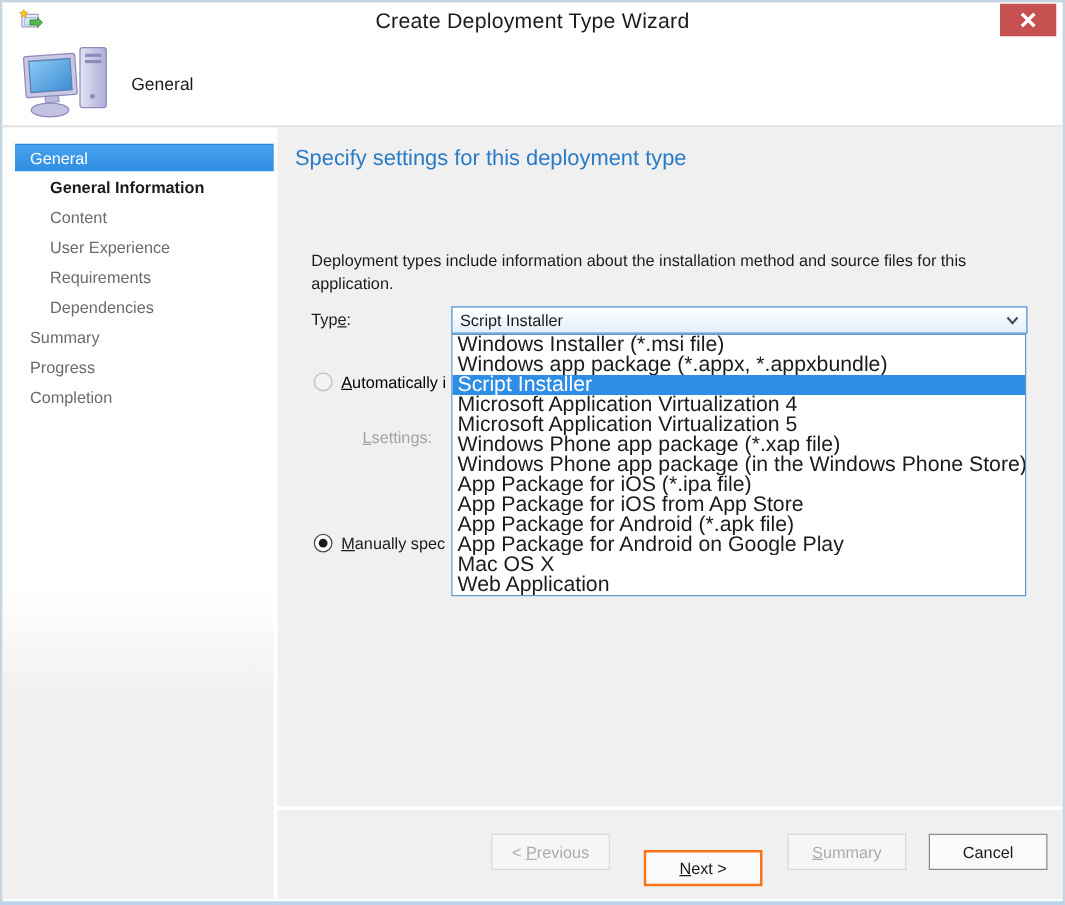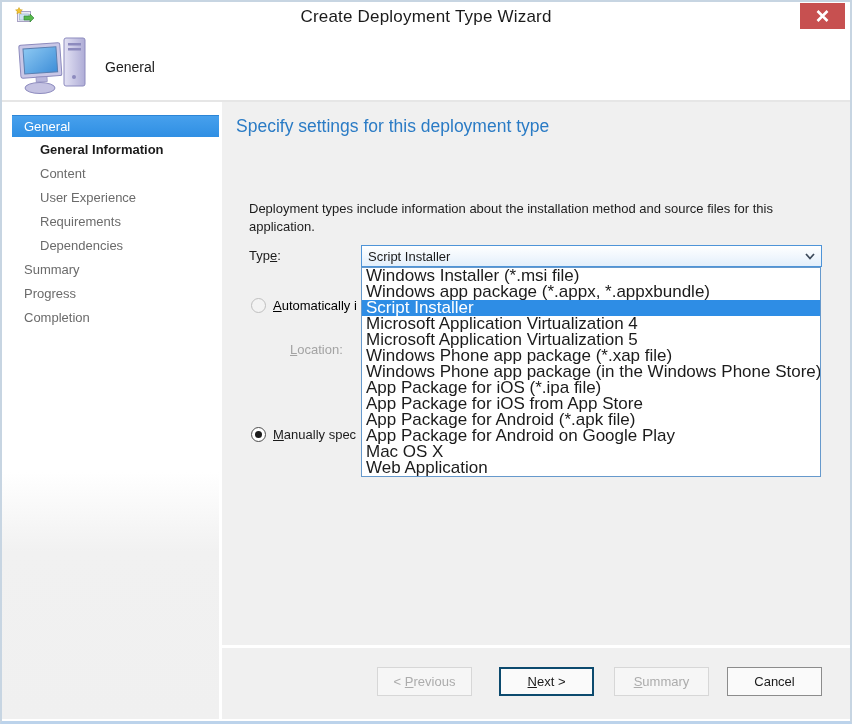--- a/index.html
+++ b/index.html
@@ -66,25 +66,25 @@
   .radio-circle.checked::after { content:""; position:absolute; left:3px; top:3px;
                   width:7px; height:7px; border-radius:50%; background:#1b1b1b; }
   .radio-label { font-size:13px; white-space:nowrap; }
   .radio-label.disabled { color:#000000; }
   .radio-label.enabled { color:#1b1b1b; }
   .loc-label { position:absolute; left:68px; top:240px; font-size:13px; color:#A3A3A3; z-index:1; }
   
   .footer-sep { position:absolute; left:0; right:0; bottom:71px; height:3px; background:#fff; }
   .footer { position:absolute; left:0; right:0; bottom:0; height:71px;
             display:flex; justify-content:flex-end; align-items:flex-start;
-            padding-top:19px; padding-right:28px; }
+            padding-top:19px; padding-right:12px; }
   .btn { width:95px; height:29px; font-family:"Liberation Sans",sans-serif; font-size:13px;
          background:#FAFAFA; border:1px solid #8C8C8C; color:#1b1b1b; cursor:default; }
   .btn.disabled { border-color:#D7D7D7; color:#ACACAC; background:#F6F6F6; }
-  .btn.focused  { border:2px solid #0c4a6e; }
+  .btn.focused  { border:2px solid #f97316;margin-top:13px; }
   .btn-prev { margin-right:27px; }
   .btn-next { margin-right:20px; }
   .btn-summary { margin-right:18px; }
 </style>
 </head>
 <body>
 
 <div class="window">
 
   <div class="titlebar">
@@ -145,21 +145,21 @@
     <div class="rightcol">
       <div class="heading">Specify settings for this deployment type</div>
       <div class="para">Deployment types include information about the installation method and source files for this application.</div>
 
       <div class="type-label"><span>Typ</span><span class="accel">e</span><span>:</span></div>
 
       <div class="radio-row radio-auto">
         <span class="radio-circle disabled"></span>
         <span class="radio-label disabled"><span class="accel">A</span><span>utomatically i</span></span>
       </div>
-      <div class="loc-label"><span class="accel">L</span><span>ocation:</span></div>
+      <div class="loc-label"><span class="accel">L</span><span>settings:</span></div>
 
       <div class="radio-row radio-manual">
         <span class="radio-circle checked"></span>
         <span class="radio-label enabled"><span class="accel">M</span><span>anually spec</span></span>
       </div>
 
       <div class="combobox">
         <span>Script Installer</span>
         <svg class="combo-chevron" width="10" height="7" viewBox="0 0 10 7">
           <path d="M1 1 L5 5.5 L9 1" fill="none" stroke="#3C4A5A" stroke-width="1.7"></path>

